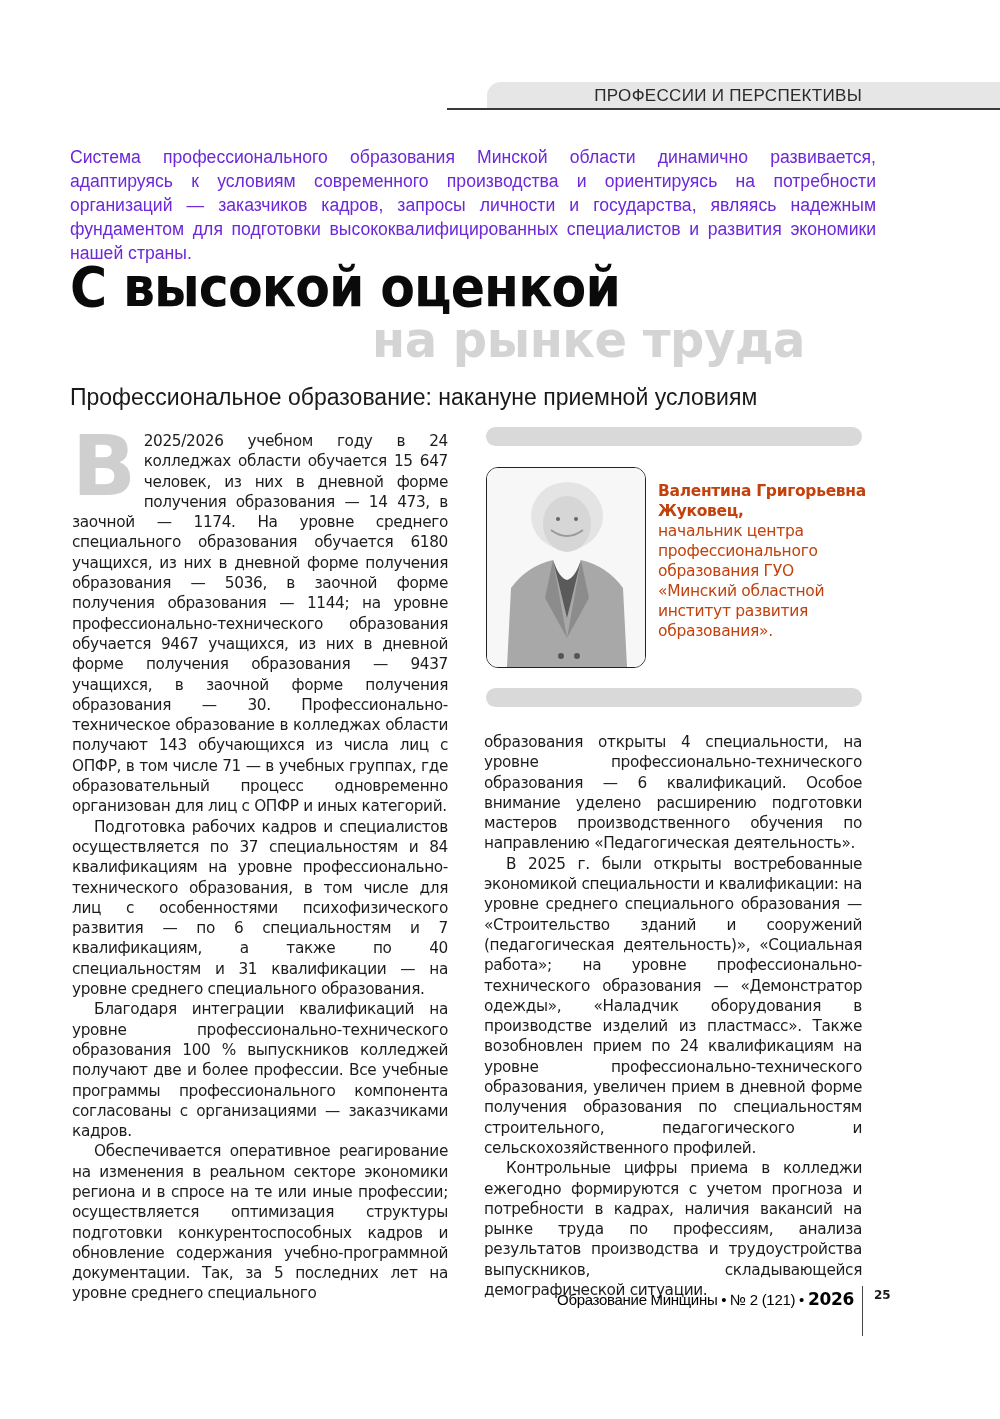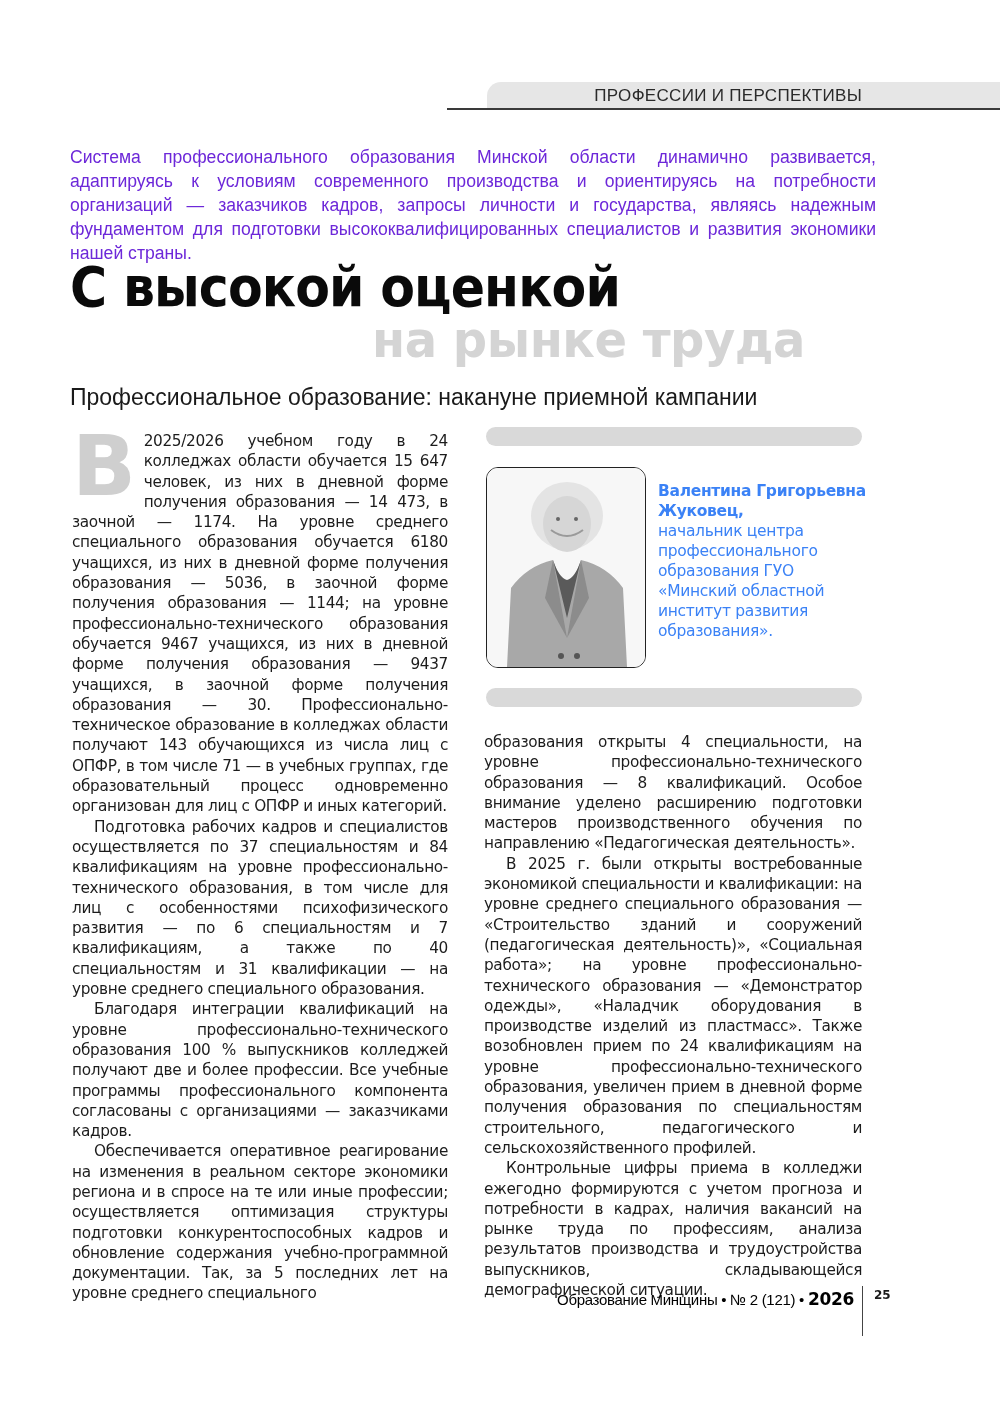--- a/index.html
+++ b/index.html
@@ -24,40 +24,40 @@
 
     .drop-cap { float: left; font-size: 84px; line-height: 62px; font-weight: 900; color: #cfcfcf; margin: 4px 8px 0 0; font-family: "DejaVu Sans", sans-serif; }
 
     .bar { position: absolute; left: 486px; width: 376px; height: 19px; background: #d9d9d9; border-radius: 10px; }
     .bar-top { top: 427px; }
     .bar-bottom { top: 688px; }
 
     .photo { position: absolute; left: 486px; top: 467px; width: 158px; height: 199px; border: 1.5px solid #222; border-radius: 12px; background: #fafafa; overflow: hidden; }
     .photo svg { width: 100%; height: 100%; display: block; }
 
-    .bio { position: absolute; left: 658px; top: 481px; width: 210px; font-size: 15.5px; line-height: 20px; font-family: "DejaVu Sans", sans-serif; color: #3b82f6; letter-spacing: -0.3px; }
+    .bio { position: absolute; left: 658px; top: 481px; width: 210px; font-size: 15.5px; line-height: 20px; font-family: "DejaVu Sans", sans-serif; color: #c2410c; letter-spacing: -0.3px; }
     .bio .name { font-weight: bold; display: block; }
 
     .footer-text { position: absolute; right: 146px; top: 1289px; font-size: 15px; color: #000000; letter-spacing: -0.3px; }
     .footer-text b { font-size: 17px; font-family: "DejaVu Sans", sans-serif; }
     .footer-sep { position: absolute; left: 862px; top: 1286px; width: 1px; height: 50px; background: #444; }
     .page-number { position: absolute; left: 874px; top: 1288px; font-size: 12px; font-weight: bold; font-family: "DejaVu Sans", sans-serif; }
   </style>
 </head>
 <body>
 
 <div class="section-header"></div>
 <div class="section-header-rule"></div>
 <div class="section-header-text">ПРОФЕССИИ И ПЕРСПЕКТИВЫ</div>
 
 <div class="lead">Система профессионального образования Минской области динамично развивается, адаптируясь к условиям современного производства и ориентируясь на потребности организаций — заказчиков кадров, запросы личности и государства, являясь надежным фундаментом для подготовки высококвалифицированных специалистов и развития экономики нашей страны.</div>
 
 <div class="title-1">С высокой оценкой</div>
 <div class="title-2">на рынке труда</div>
-<div class="subtitle">Профессиональное образование: накануне приемной кампании</div>
+<div class="subtitle">Профессиональное образование: накануне приемной условиям</div>
 
 <div class="col col-left">
   <p class="first"><span class="drop-cap">В</span><span>2025/2026 учебном году в 24 колледжах области обучается 15 647 человек, из них в дневной форме получения образования — 14 473, в заочной — 1174. На уровне среднего специального образования обучается 6180 учащихся, из них в дневной форме получения образования — 5036, в заочной форме получения образования — 1144; на уровне профессионально-технического образования обучается 9467 учащихся, из них в дневной форме получения образования — 9437 учащихся, в заочной форме получения образования — 30. Профессионально-техническое образование в колледжах области получают 143 обучающихся из числа лиц с ОПФР, в том числе 71 — в учебных группах, где образовательный процесс одновременно организован для лиц с ОПФР и иных категорий.</span></p>
   <p>Подготовка рабочих кадров и специалистов осуществляется по 37 специальностям и 84 квалификациям на уровне профессионально-технического образования, в том числе для лиц с особенностями психофизического развития — по 6 специальностям и 7 квалификациям, а также по 40 специальностям и 31 квалификации — на уровне среднего специального образования.</p>
   <p>Благодаря интеграции квалификаций на уровне профессионально-технического образования 100 % выпускников колледжей получают две и более профессии. Все учебные программы профессионального компонента согласованы с организациями — заказчиками кадров.</p>
   <p>Обеспечивается оперативное реагирование на изменения в реальном секторе экономики региона и в спросе на те или иные профессии; осуществляется оптимизация структуры подготовки конкурентоспособных кадров и обновление содержания учебно-программной документации. Так, за 5 последних лет на уровне среднего специального</p>
 </div>
 
 <div class="bar bar-top"></div>
 
@@ -79,20 +79,20 @@
 </div>
 
 <div class="bio">
   <span class="name">Валентина Григорьевна Жуковец,</span>
   <span>начальник центра профессионального образования ГУО «Минский областной институт развития образования».</span>
 </div>
 
 <div class="bar bar-bottom"></div>
 
 <div class="col col-right">
-  <p class="cont">образования открыты 4 специальности, на уровне профессионально-технического образования — 8 квалификаций. Особое внимание уделено расширению подготовки мастеров производственного обучения по направлению «Педагогическая деятельность».</p>
+  <p class="cont">образования открыты 4 специальности, на уровне профессионально-технического образования — 6 квалификаций. Особое внимание уделено расширению подготовки мастеров производственного обучения по направлению «Педагогическая деятельность».</p>
   <p>В 2025 г. были открыты востребованные экономикой специальности и квалификации: на уровне среднего специального образования — «Строительство зданий и сооружений (педагогическая деятельность)», «Социальная работа»; на уровне профессионально-технического образования — «Демонстратор одежды», «Наладчик оборудования в производстве изделий из пластмасс». Также возобновлен прием по 24 квалификациям на уровне профессионально-технического образования, увеличен прием в дневной форме получения образования по специальностям строительного, педагогического и сельскохозяйственного профилей.</p>
   <p>Контрольные цифры приема в колледжи ежегодно формируются с учетом прогноза и потребности в кадрах, наличия вакансий на рынке труда по профессиям, анализа результатов производства и трудоустройства выпускников, складывающейся демографической ситуации.</p>
 </div>
 
 <div class="footer-text"><span>Образование Минщины • № 2 (121) • </span><b>2026</b></div>
 <div class="footer-sep"></div>
 <div class="page-number">25</div>
 
 </body></html>

